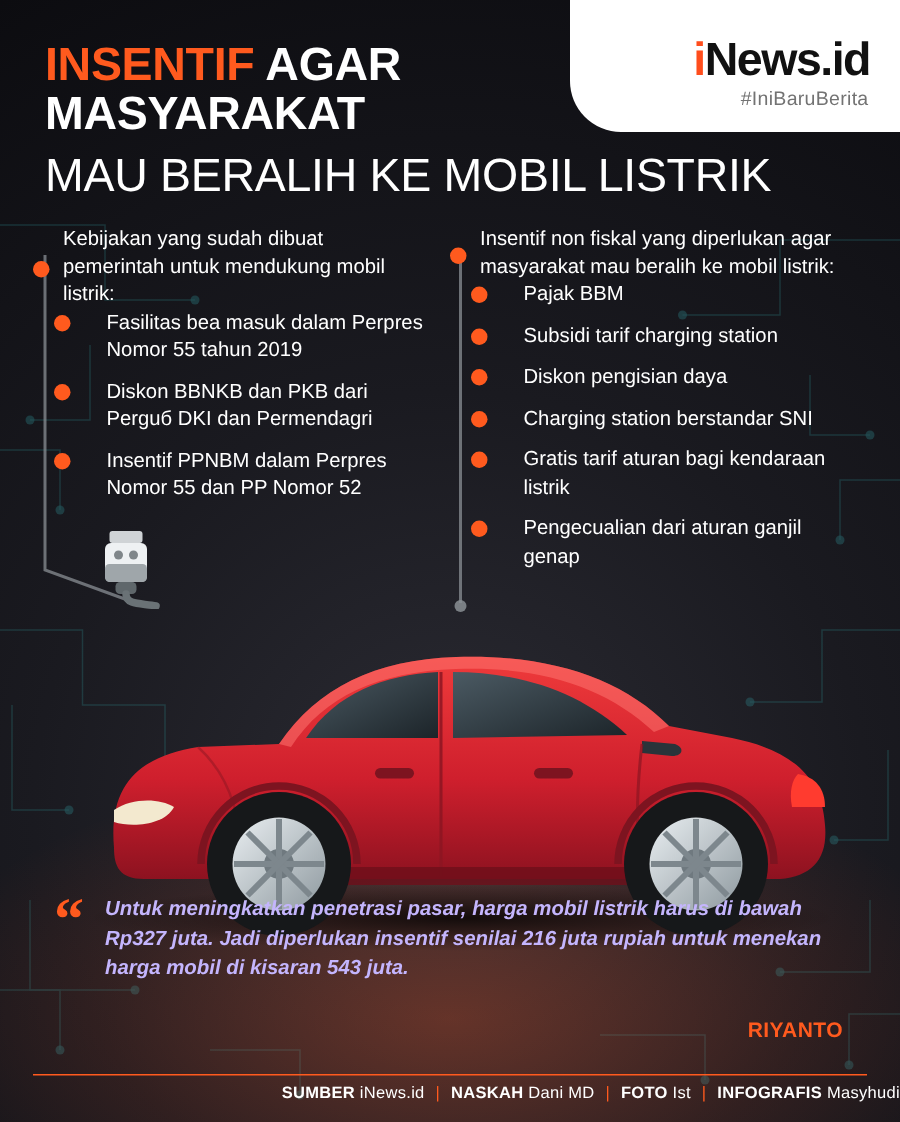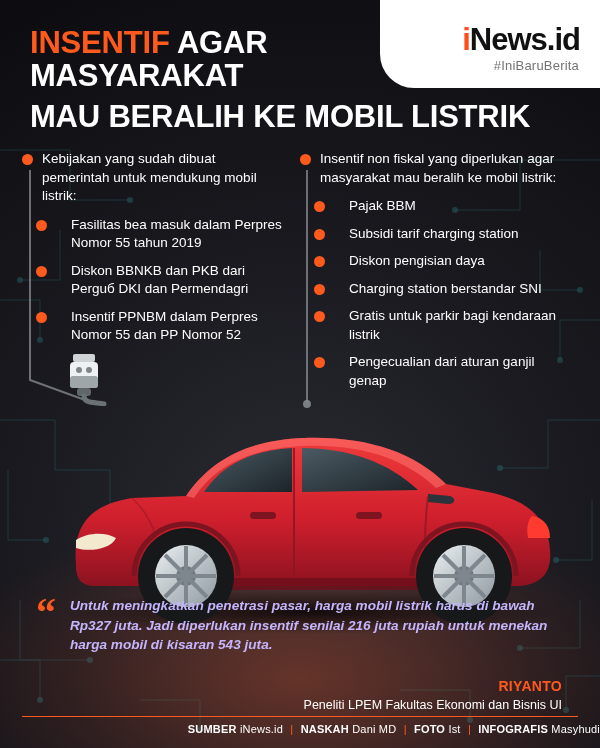--- a/index.html
+++ b/index.html
@@ -81,43 +81,42 @@
     letter-spacing: -.2px;
     text-transform: uppercase;
   }
   .title .hl { color: #ff5a1e; text-align: right; }
   .title-line3 {
     position: absolute;
     left: 30px; top: 100px;
     width: 560px;
     font-size: 31px;
     line-height: 33px;
-    font-weight: bold;
+    font-weight: normal;
     color: #ffffff;
     letter-spacing: -.2px;
     text-transform: uppercase;
   }
 
   
   .col {
     position: absolute;
     width: 262px;
     color: #fff;
   }
   .col.left  { left: 22px;  top: 150px; }
   .col.right { left: 300px; top: 150px; }
 
   .col-head {
     display: flex;
     gap: 9px;
-    align-items: flex-start;
+    align-items: center;
     font-size: 13.5px;
     line-height: 18.5px;
     color: #ffffff;
-    margin-bottom: 10px;
   }
   .dot {
     flex: 0 0 auto;
     width: 11px; height: 11px;
     border-radius: 50%;
     background: #ff5a1e;
     margin-top: 4px;
   }
   .col-list {
     list-style: none;
@@ -329,21 +328,21 @@
       <li>
           <span class="dot"></span>
           <span>Diskon pengisian daya</span>
         </li>
       <li>
           <span class="dot"></span>
           <span>Charging station berstandar SNI</span>
         </li>
       <li>
           <span class="dot"></span>
-          <span>Gratis untuk parkir bagi kendaraan listrik</span>
+          <span>Gratis tarif aturan bagi kendaraan listrik</span>
         </li>
       <li>
           <span class="dot"></span>
           <span>Pengecualian dari aturan ganjil genap</span>
         </li>
     </ul>
   </div>
 
   <svg class="plug" viewBox="0 0 46 54">
     <rect x="11" y="2" width="22" height="8" rx="2" fill="#cfd3d6"></rect>
@@ -434,21 +433,20 @@
     <path d="M98 176 A 52 52 0 0 1 202 176" stroke="#7d1420" stroke-width="5" fill="none"></path>
     <path d="M376 176 A 52 52 0 0 1 480 176" stroke="#7d1420" stroke-width="5" fill="none"></path>
 
     <circle cx="306" cy="8" r="0" fill="none"></circle>
   </svg>
 
   <div class="quote-box">
     <div class="quote-mark">“</div>
     <div class="quote-text">Untuk meningkatkan penetrasi pasar, harga mobil listrik harus di bawah Rp327 juta. Jadi diperlukan insentif senilai 216 juta rupiah untuk menekan harga mobil di kisaran 543 juta.</div>
     <div class="quote-author">RIYANTO</div>
-    <div class="quote-role">Peneliti LPEM Fakultas Ekonomi dan Bisnis UI</div>
   </div>
 
   <div class="footer-rule"></div>
   <div class="footer">
     <b>SUMBER</b>
     <span>iNews.id</span>
     <span class="sep">|</span>
     <b>NASKAH</b>
     <span>Dani MD</span>
     <span class="sep">|</span>

